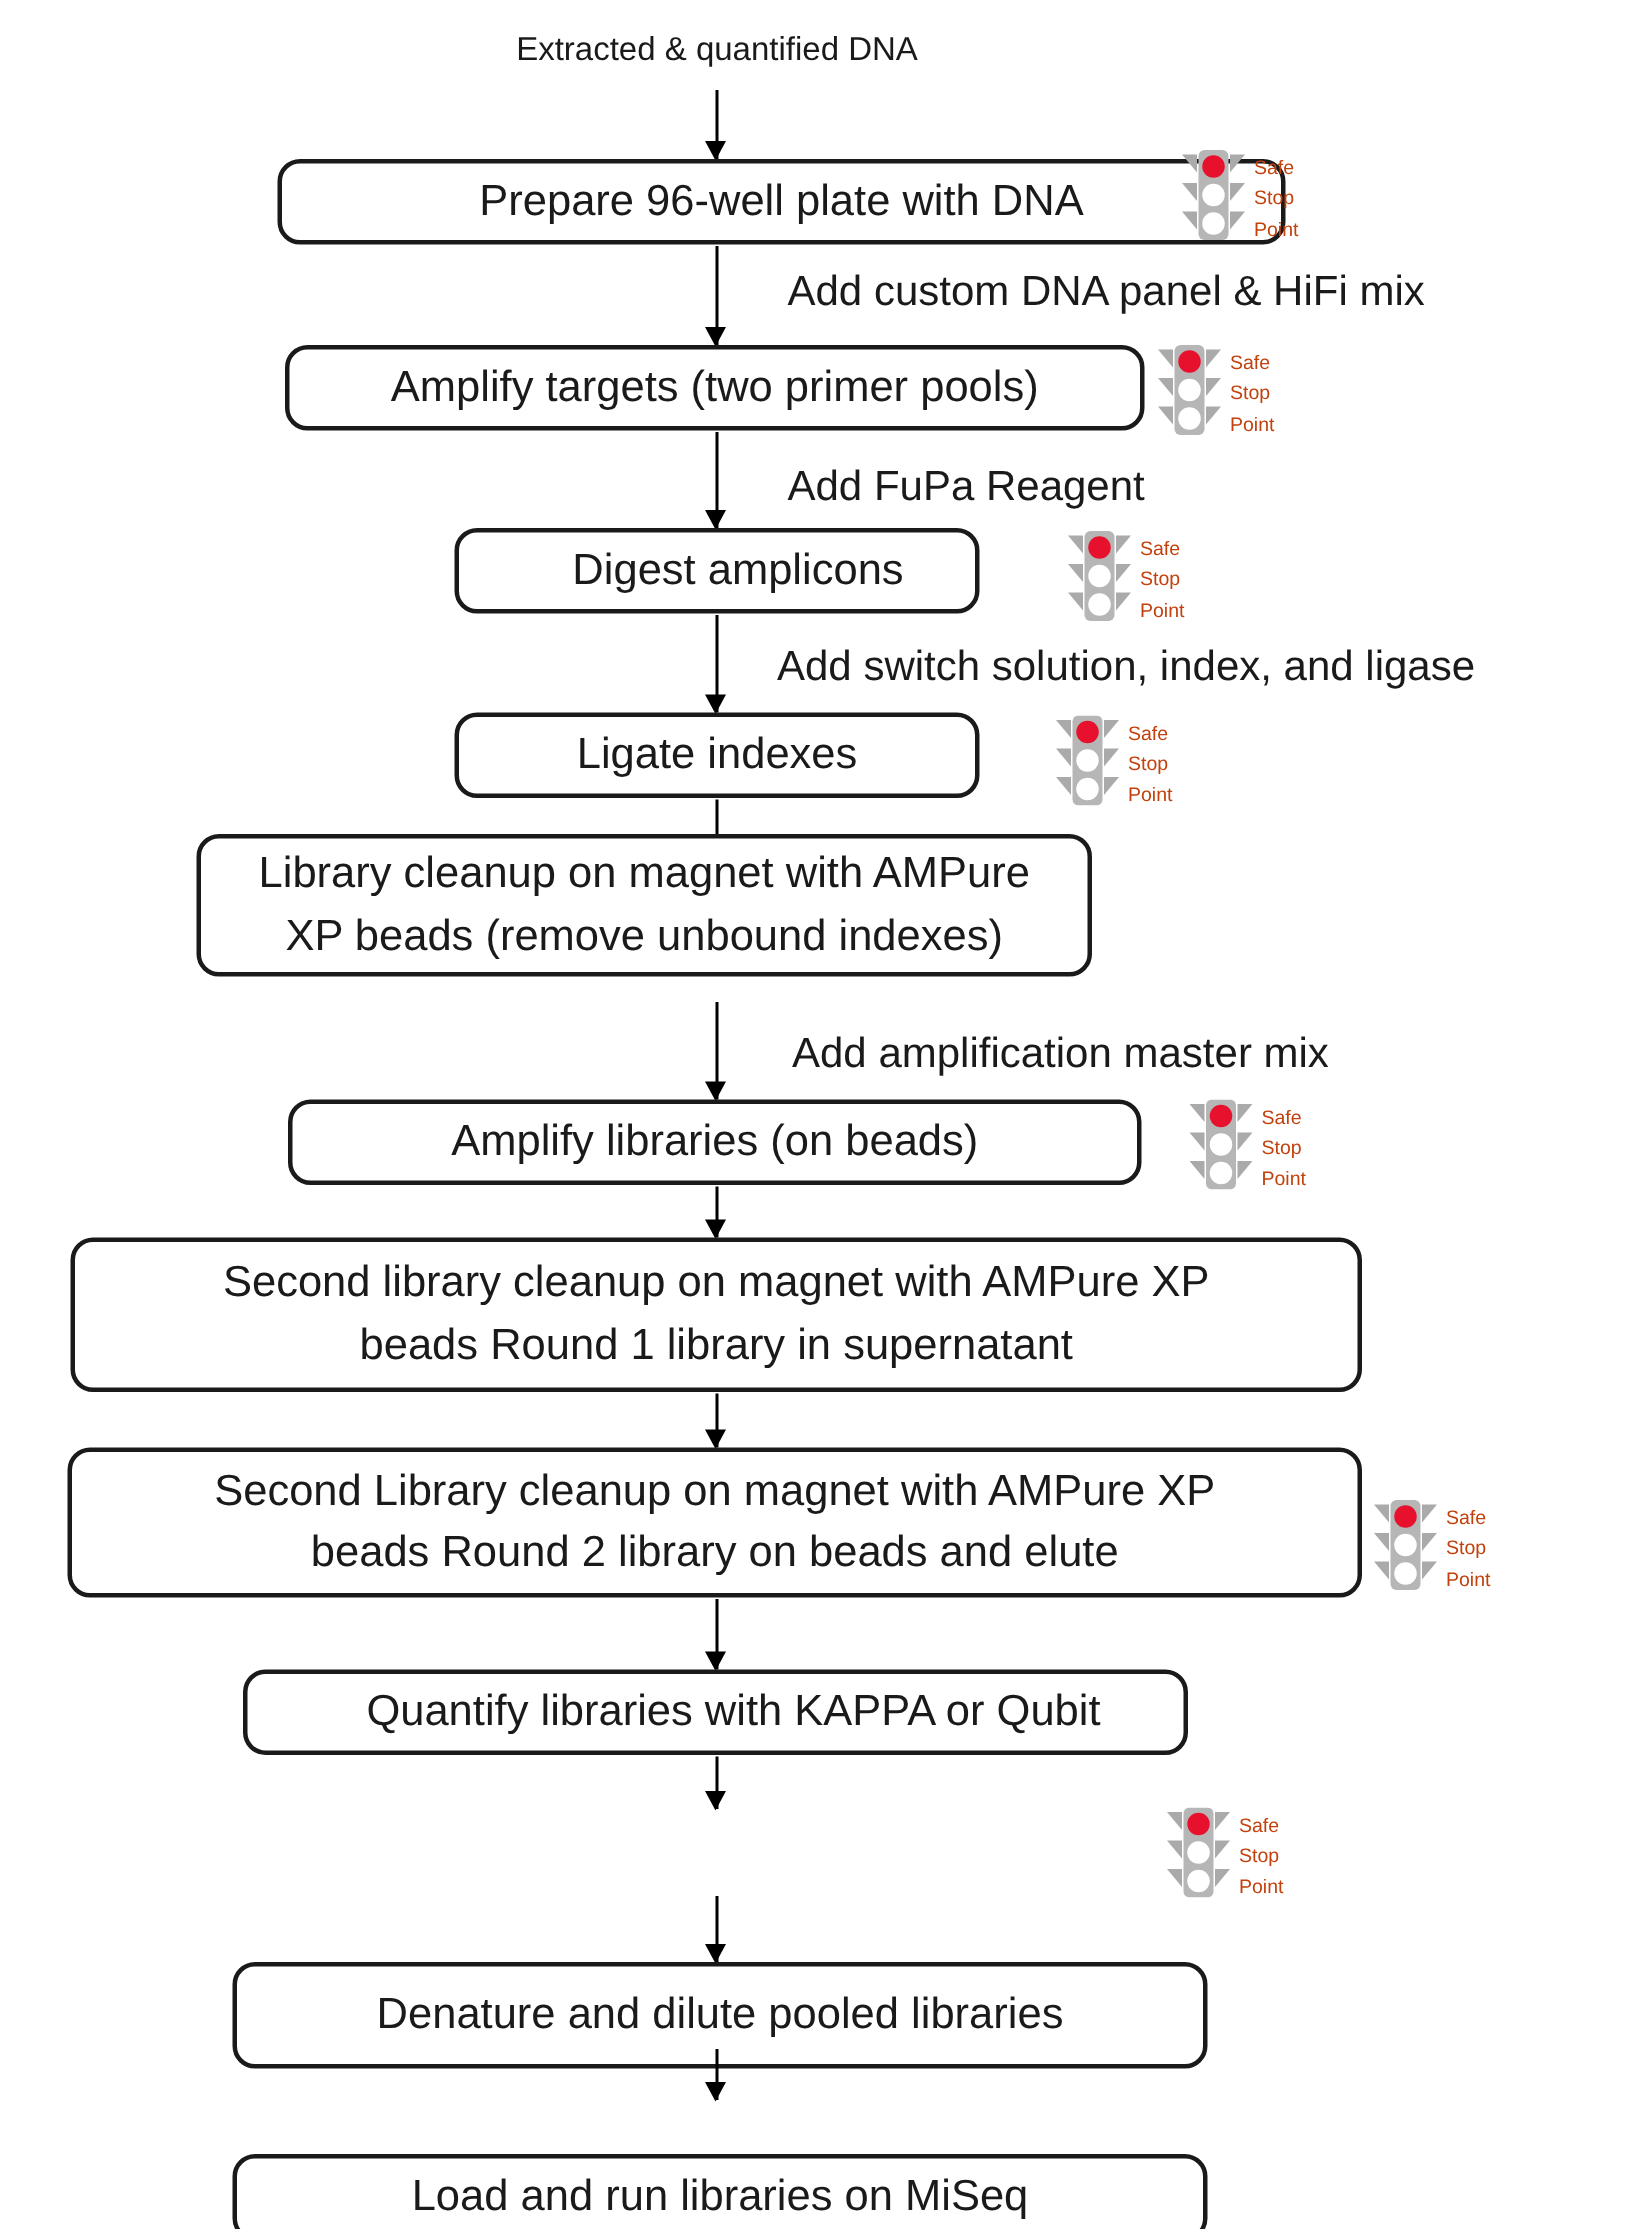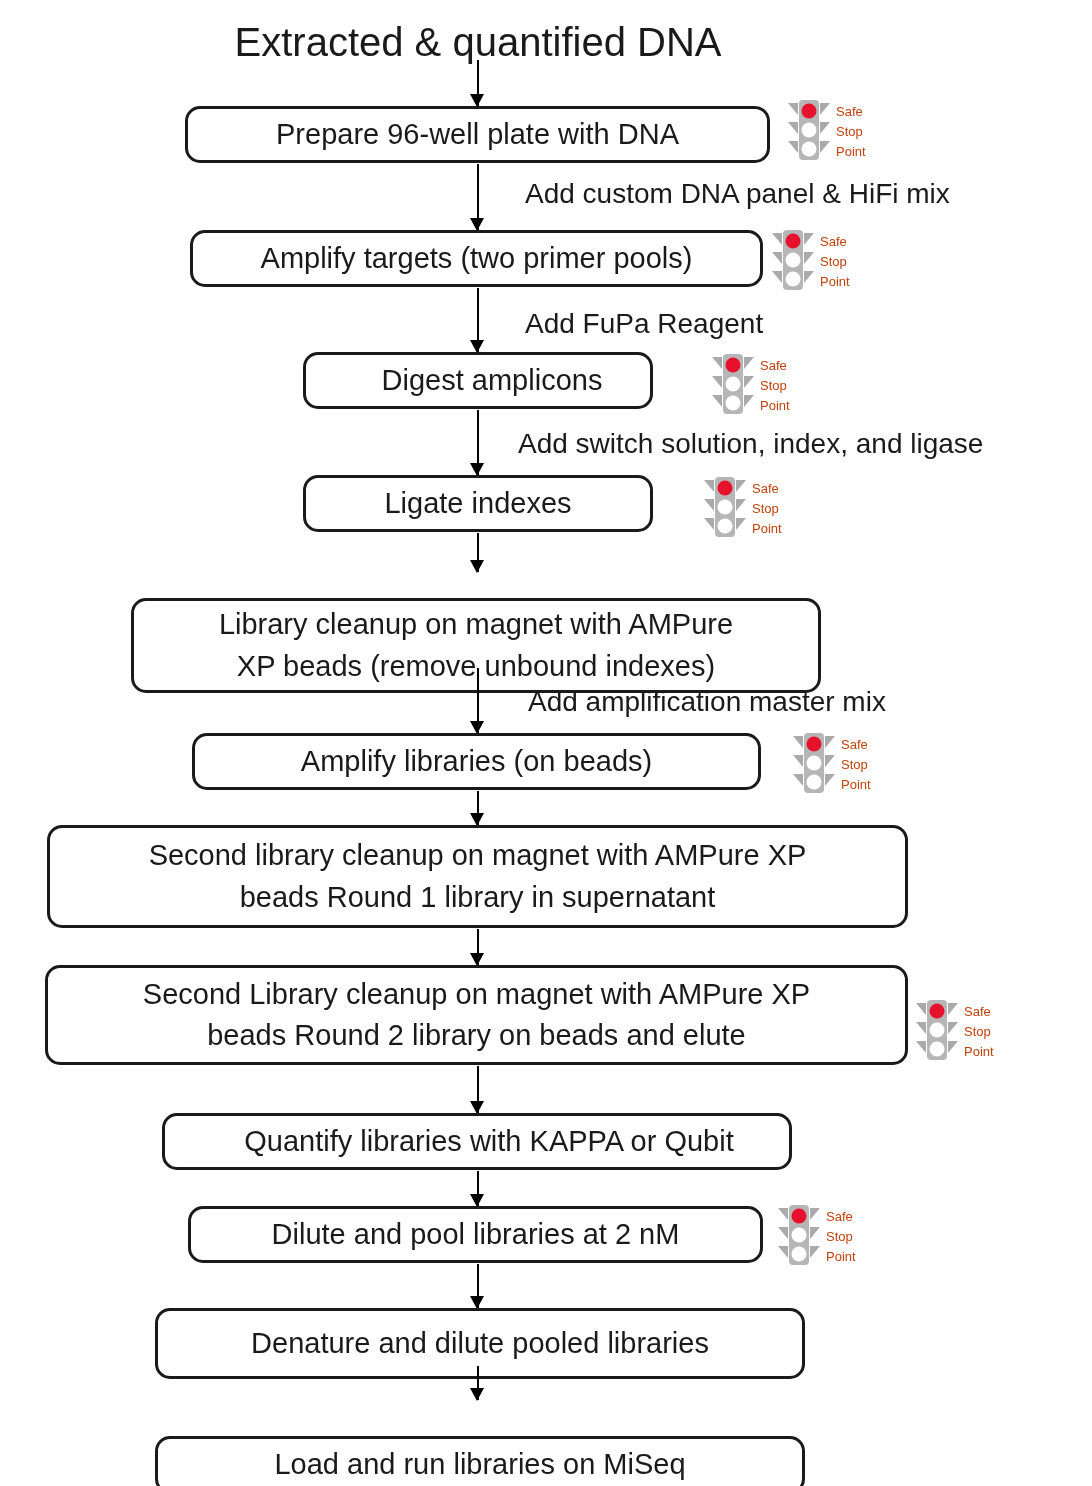--- a/index.html
+++ b/index.html
@@ -9,42 +9,42 @@
     height: 1486px;
     background: #ffffff;
     font-family: "Liberation Sans", sans-serif;
     color: #1a1a1a;
     overflow: hidden;
   }
   .start-label {
     position: absolute;
     left: 170px; top: 20px; width: 616px;
     text-align: center;
-    font-size: 40px;
+    font-size: 22px;
     white-space: nowrap;
   }
   .node {
     position: absolute;
     border: 3px solid #1a1a1a;
     border-radius: 15px;
     background: #ffffff;
     display: flex;
     align-items: center;
     justify-content: center;
     text-align: center;
     font-size: 29px;
     line-height: 1.42;
     white-space: pre-line;
     box-sizing: border-box;
   }
-  #b1  { left: 185px; top: 106px;  width: 585px; height: 57px; }
+  #b1  { left: 185px; top: 106px;  width: 672px; height: 57px; }
   #b2  { left: 190px; top: 230px;  width: 573px; height: 57px; }
   #b3  { left: 303px; top: 352px;  width: 350px; height: 57px; padding-left: 28px; }
   #b4  { left: 303px; top: 475px;  width: 350px; height: 57px; }
-  #b5  { left: 131px; top: 598px;  width: 690px; height: 95px; }
+  #b5  { left: 131px; top: 556px;  width: 597px; height: 95px; }
   #b6  { left: 192px; top: 733px;  width: 569px; height: 57px; }
   #b7  { left: 47px;  top: 825px;  width: 861px; height: 103px; }
   #b8  { left: 45px;  top: 965px;  width: 863px; height: 100px; }
   #b9  { left: 162px; top: 1113px; width: 630px; height: 57px; padding-left: 24px; }
   #b10 { left: 188px; top: 1206px; width: 575px; height: 57px; }
   #b11 { left: 155px; top: 1308px; width: 650px; height: 71px; }
   #b12 { left: 155px; top: 1400px; width: 650px; height: 58px; margin-top: 36px; }
 
   .arrow {
     position: absolute;
@@ -141,21 +141,20 @@
 beads Round 1 library in supernatant</div>
 
   <div class="arrow" id="a8"></div>
   <div class="node" id="b8">Second Library cleanup on magnet with AMPure XP
 beads Round 2 library on beads and elute</div>
 
   <div class="arrow" id="a9"></div>
   <div class="node" id="b9">Quantify libraries with KAPPA or Qubit</div>
 
   <div class="arrow" id="a10"></div>
-  <div class="node" id="b10">Dilute and pool libraries at 2 nM</div>
 
   <div class="arrow" id="a11"></div>
   <div class="node" id="b11">Denature and dilute pooled libraries</div>
 
   <div class="arrow" id="a12"></div>
   <div class="node" id="b12">Load and run libraries on MiSeq</div>
 
   <div class="safe-stop" id="t1">
     <span>
       <svg width="42" height="60" viewBox="0 0 42 60">

